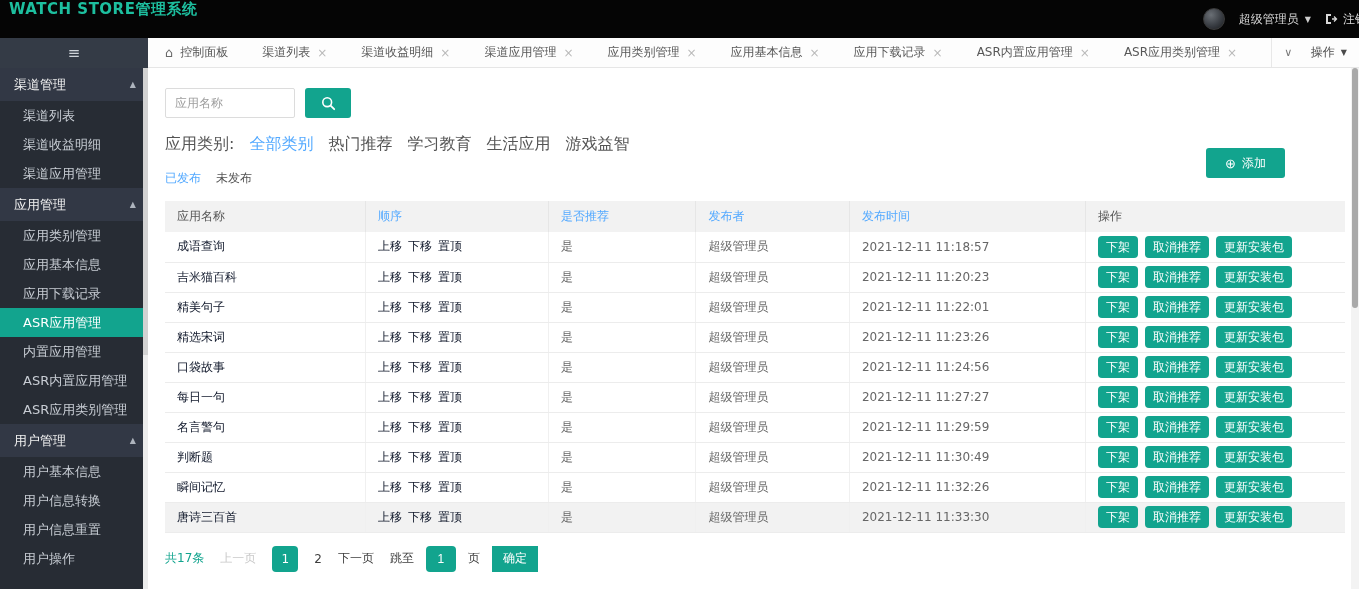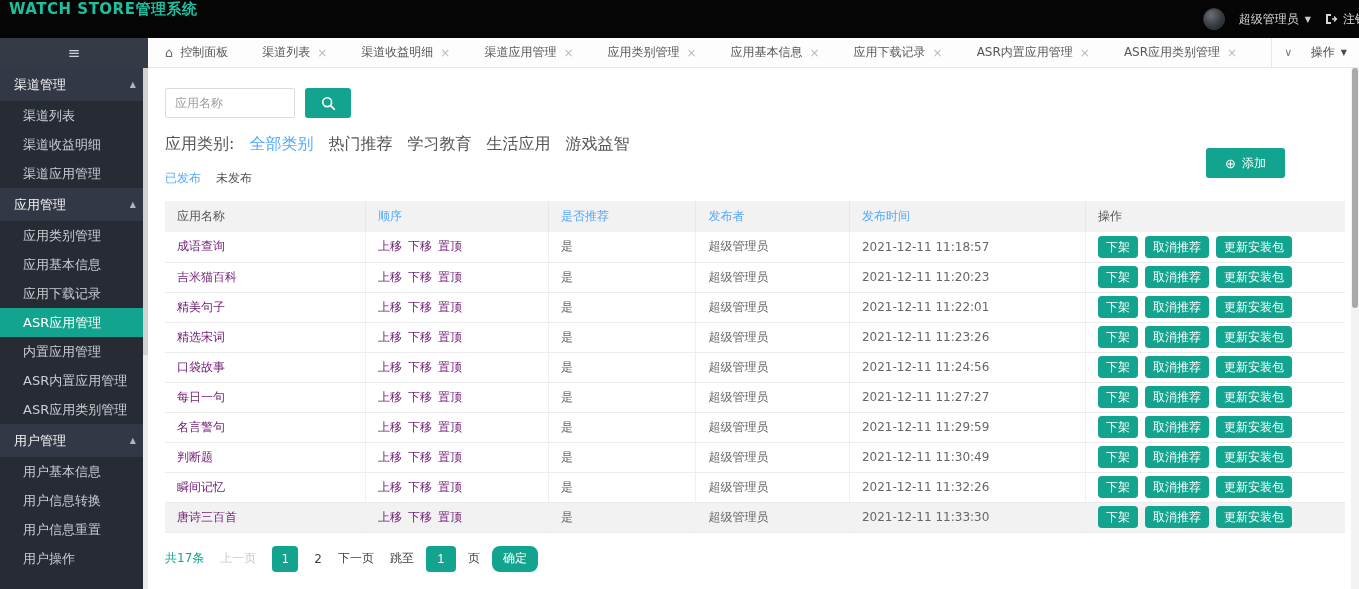--- a/index.html
+++ b/index.html
@@ -72,37 +72,37 @@
     padding:0 12px; border-right:1px solid #e6e6e6; }
   .grid th:last-child { border-right:none; }
   .grid th.sorted { color:#53a9ff; }
   .grid td { height:30px; color:#666; padding:0 12px; border-bottom:1px solid #ececec;
     border-right:1px solid #f0f0f0; white-space:nowrap; overflow:hidden; }
   .grid td:last-child { border-right:none; }
   .grid tr:last-child td { background:#f2f2f2; }
   .grid col:nth-child(1){width:17%} .grid col:nth-child(2){width:15.5%}
   .grid col:nth-child(3){width:12.5%} .grid col:nth-child(4){width:13%}
   .grid col:nth-child(5){width:20%} .grid col:nth-child(6){width:22%}
-  a.blue { color:#701a75; text-decoration:none; cursor:pointer;text-align:right; }
+  a.blue { color:#0f172a; text-decoration:none; cursor:pointer;text-align:right; }
   .order-links a { margin-right:6px; }
   .btn-sm { background:#12a48e; color:#fff; border:none; border-radius:4px; font-size:12px;
     padding:4px 8px; margin-right:7px; cursor:pointer; line-height:1.2; }
 
   
   .pager { margin-top:13px; display:flex; align-items:center; font-size:12px; gap:16px; }
   .pager .total { color:#12a48e; }
   .pager .prev { color:#c9c9c9; cursor:default; }
   .page-box { min-width:26px; height:26px; border-radius:4px; background:#12a48e; color:#fff;
     display:flex; align-items:center; justify-content:center; cursor:pointer; }
   .page-num { color:#3d3d3d; cursor:pointer; }
   .pager .next { color:#3d3d3d; cursor:pointer; }
   .jump-group { display:flex; align-items:center; gap:12px; color:#3d3d3d; }
   .jump-input { width:30px; height:26px; border:none; border-radius:4px; background:#12a48e; color:#fff;
     text-align:center; font-size:12px; outline:none; }
-  .confirm-btn { height:26px; padding:0 11px; background:#12a48e; color:#fff; border:none; border-radius:8px;
+  .confirm-btn { height:26px; padding:0 11px; background:#12a48e; color:#fff; border:none; border-radius:0;
     font-size:12px; cursor:pointer; }
 
   
   .page-scroll { position:absolute; right:0; top:68px; width:8px; bottom:0; background:#f3f3f3; }
   .page-scroll .thumb { position:absolute; top:0; left:1px; width:6px; height:240px; background:#a9a9a9; border-radius:3px; }
 </style>
 </head>
 <body>
 
 <div id="app">

